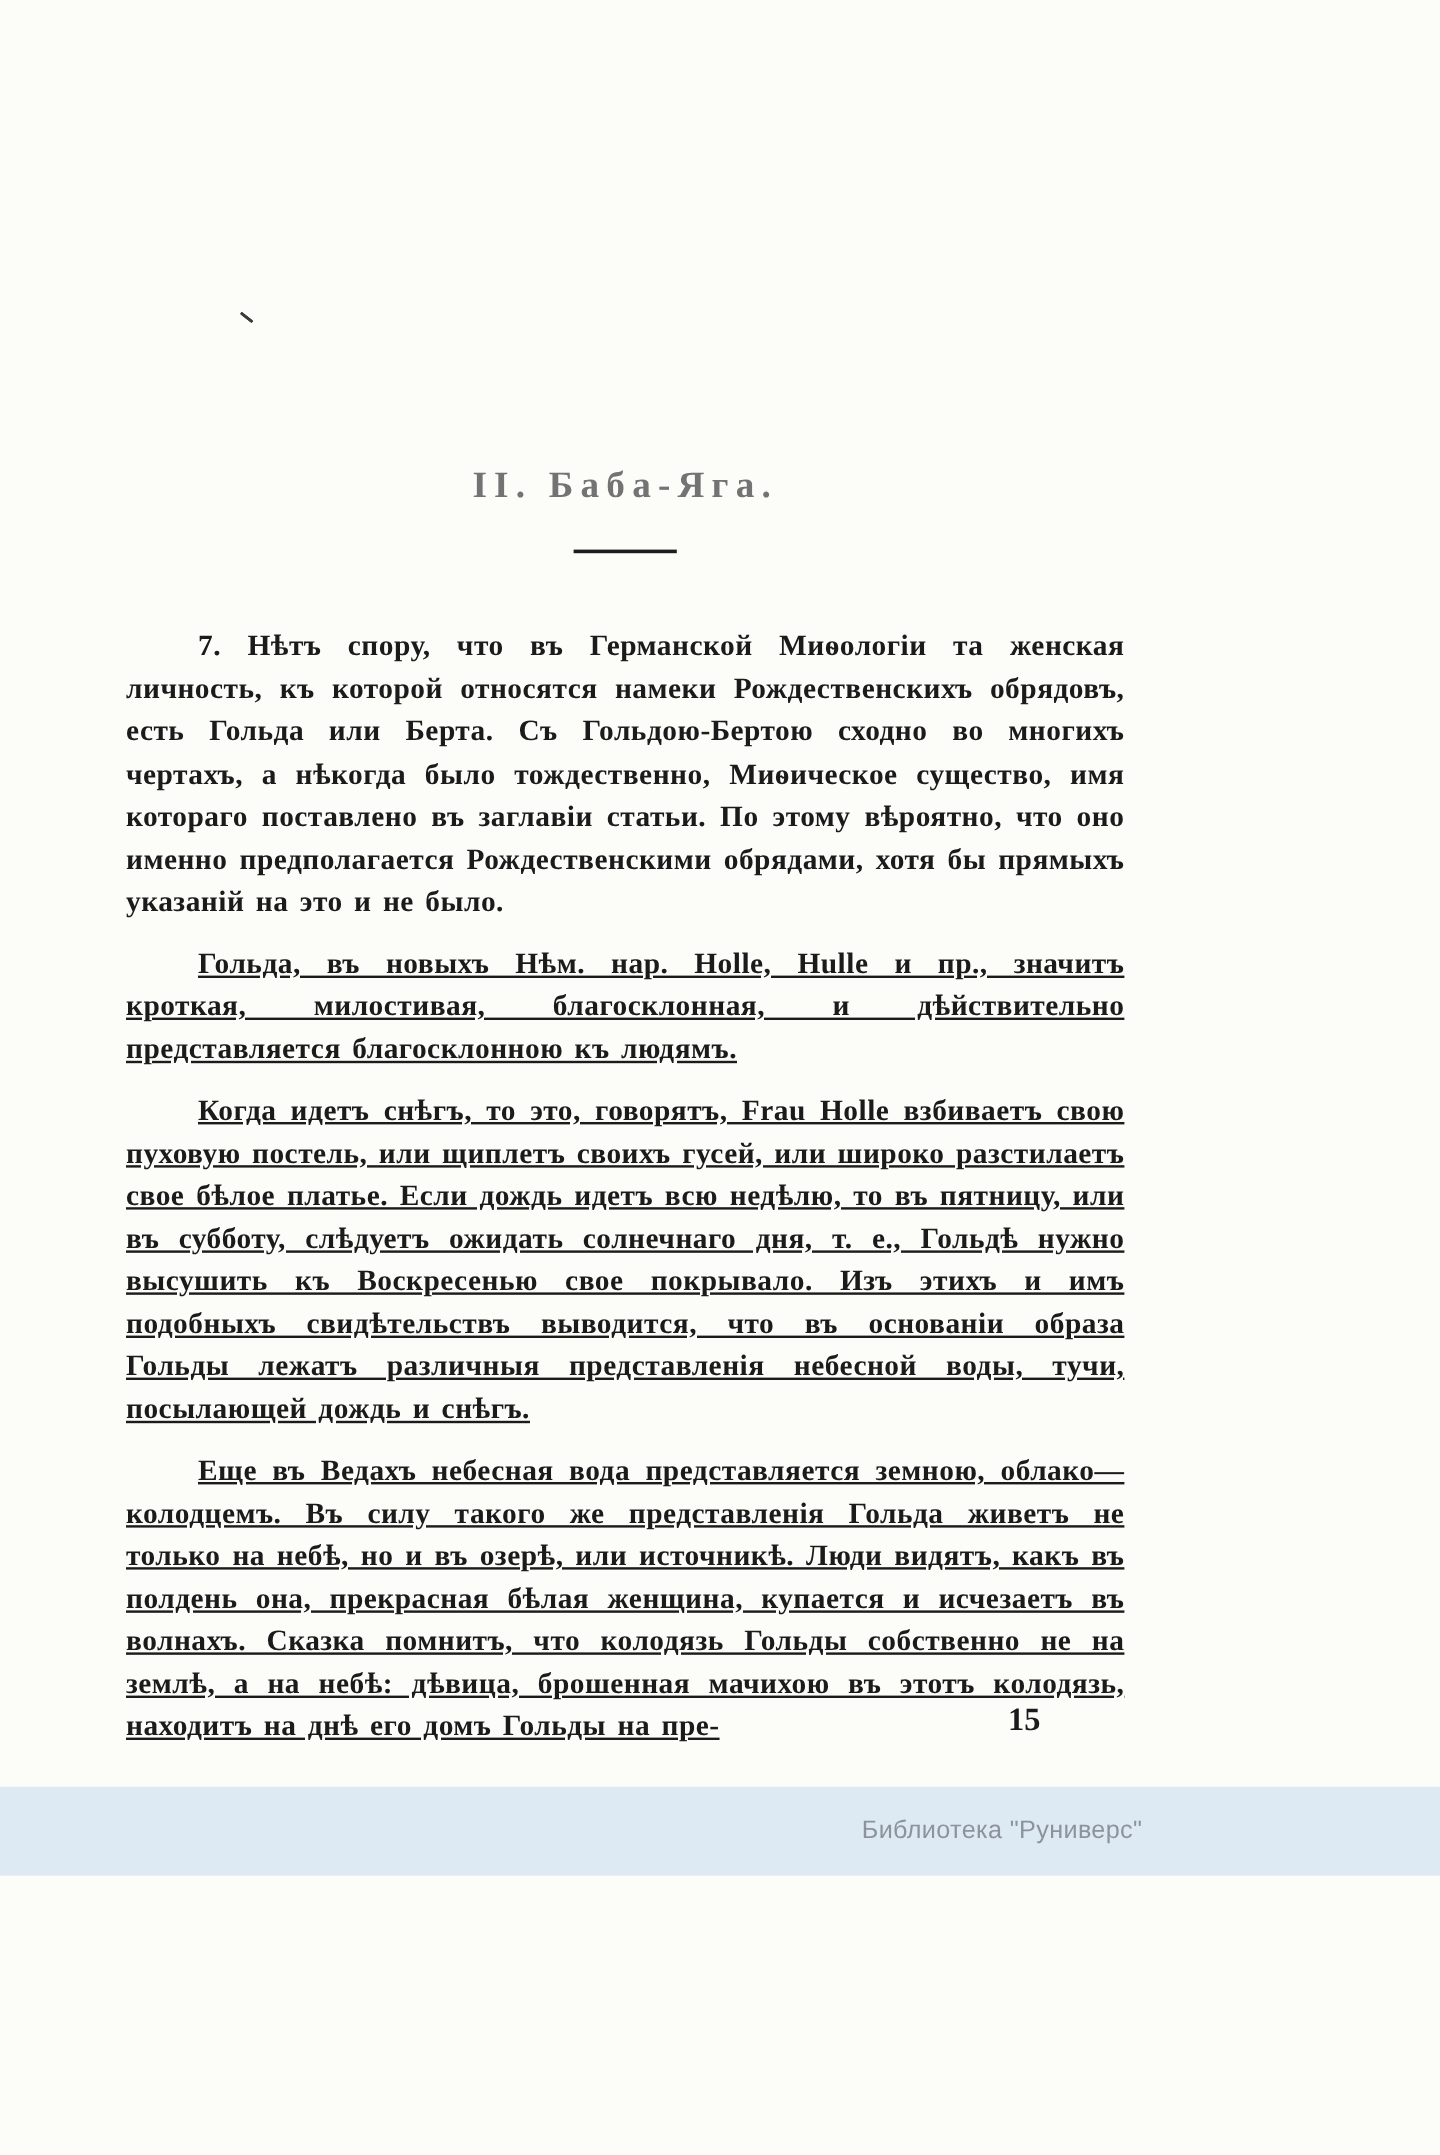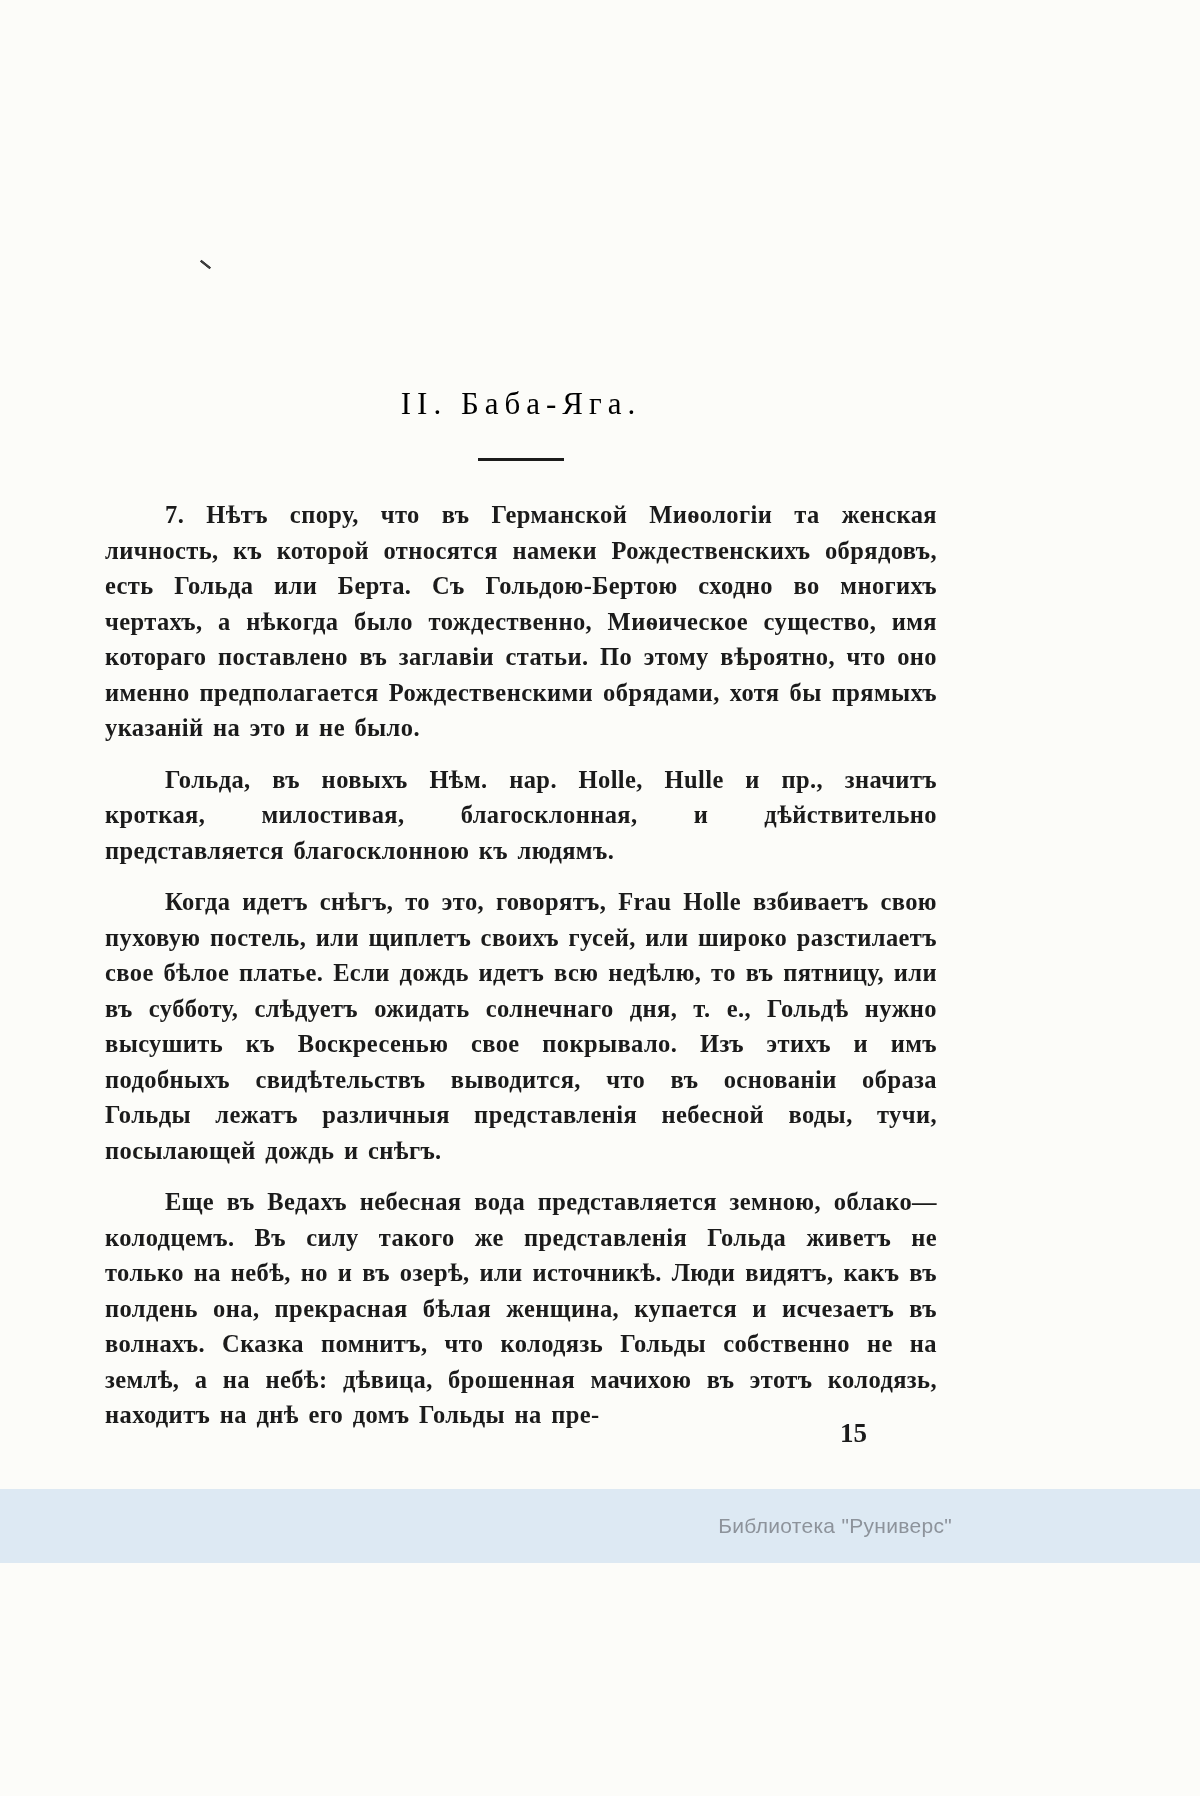--- a/index.html
+++ b/index.html
@@ -31,43 +31,43 @@
     position: absolute;
     left: 105px;
     top: 0;
     width: 832px;
     color: #1b1b1b;
   }
   .chapter-title {
     margin-top: 386px;
     text-align: center;
     font-size: 31px;
-    font-weight: 400;
+    font-weight: 700;
     letter-spacing: 6px;
-    color: #000000;
+    color: #737373;
     white-space: nowrap;
   }
   .section-divider {
     width: 86px;
     height: 0;
     border-top: 3px solid #1c1c1c;
     margin: 36px auto 0 auto;
   }
   .para {
     font-size: 24.5px;
     font-weight: 700;
     line-height: 35.5px;
     text-align: justify;
     text-indent: 60px;
     letter-spacing: 0.4px;
     word-spacing: 3px;
     color: #1b1b1b;
   }
-  .para.first { margin-top: 36px; }
-  .para + .para { margin-top: 16px; }
+  .para.first { margin-top: 60px; }
+  .para + .para { margin-top: 16px; text-decoration: underline; }
   .page-number {
     position: absolute;
     left: 105px;
     top: 1418px;
     width: 832px;
     text-align: right;
     padding-right: 70px;
     font-size: 27px;
     font-weight: 700;
     color: #1b1b1b;

